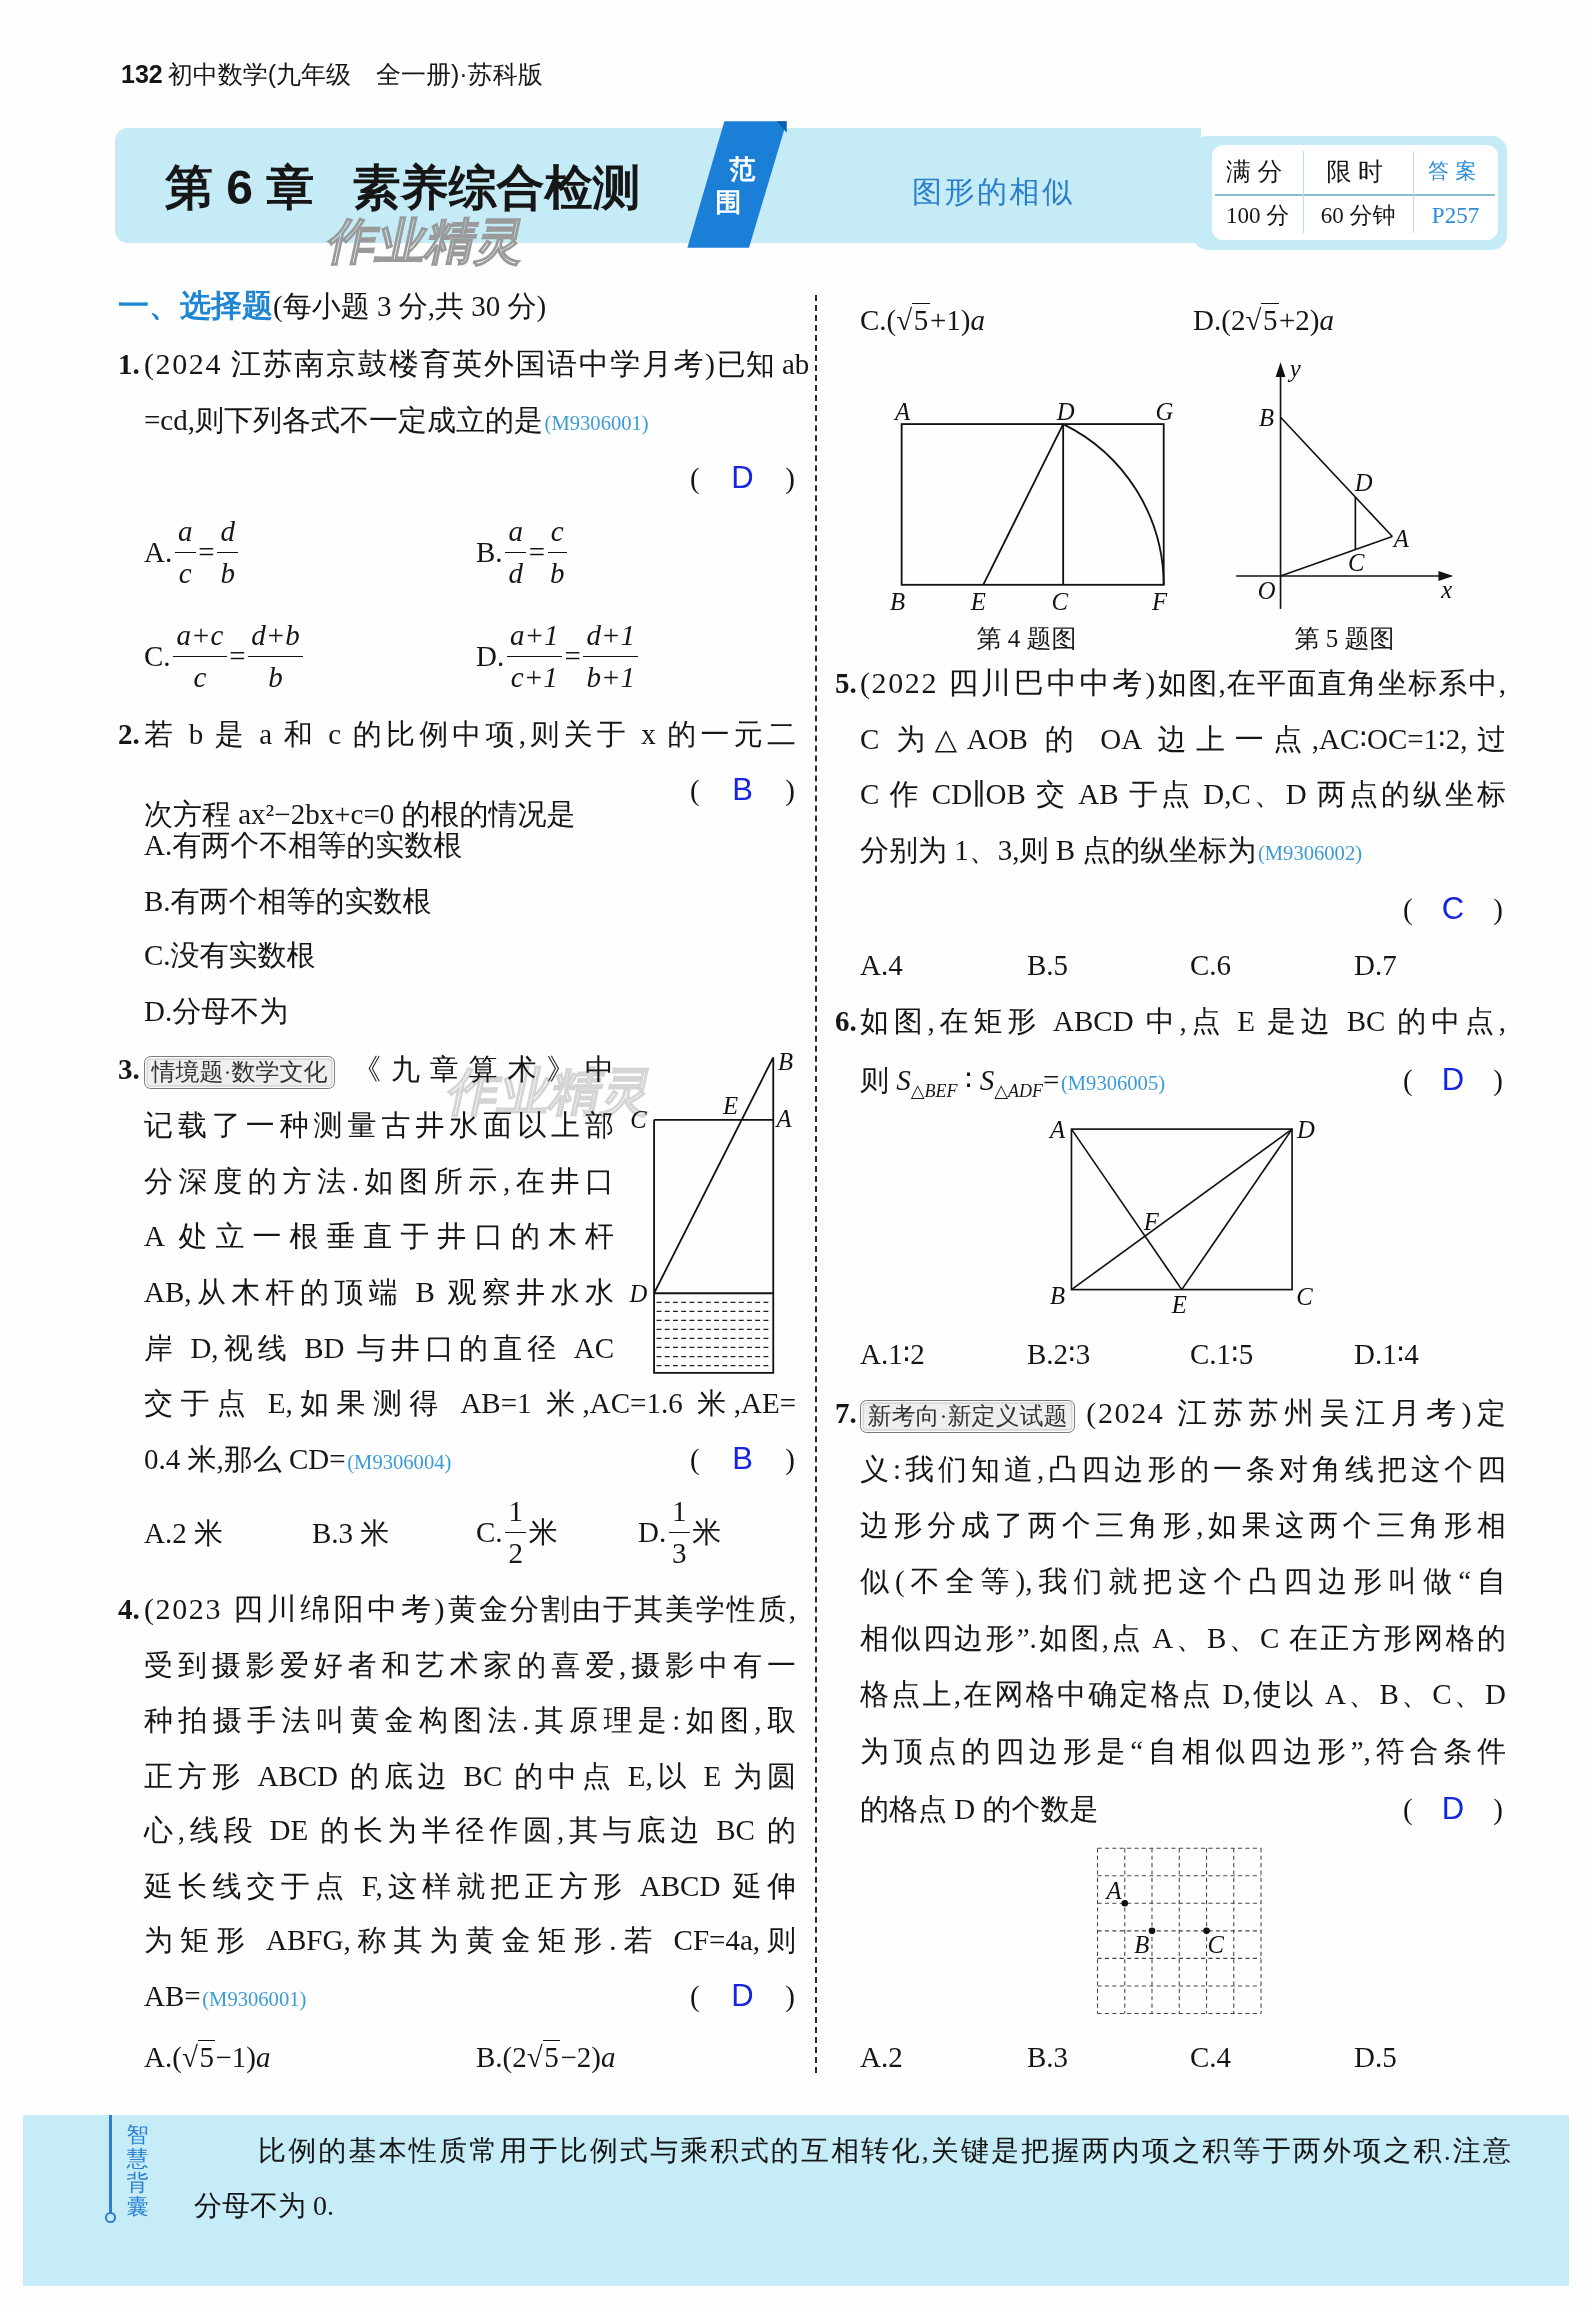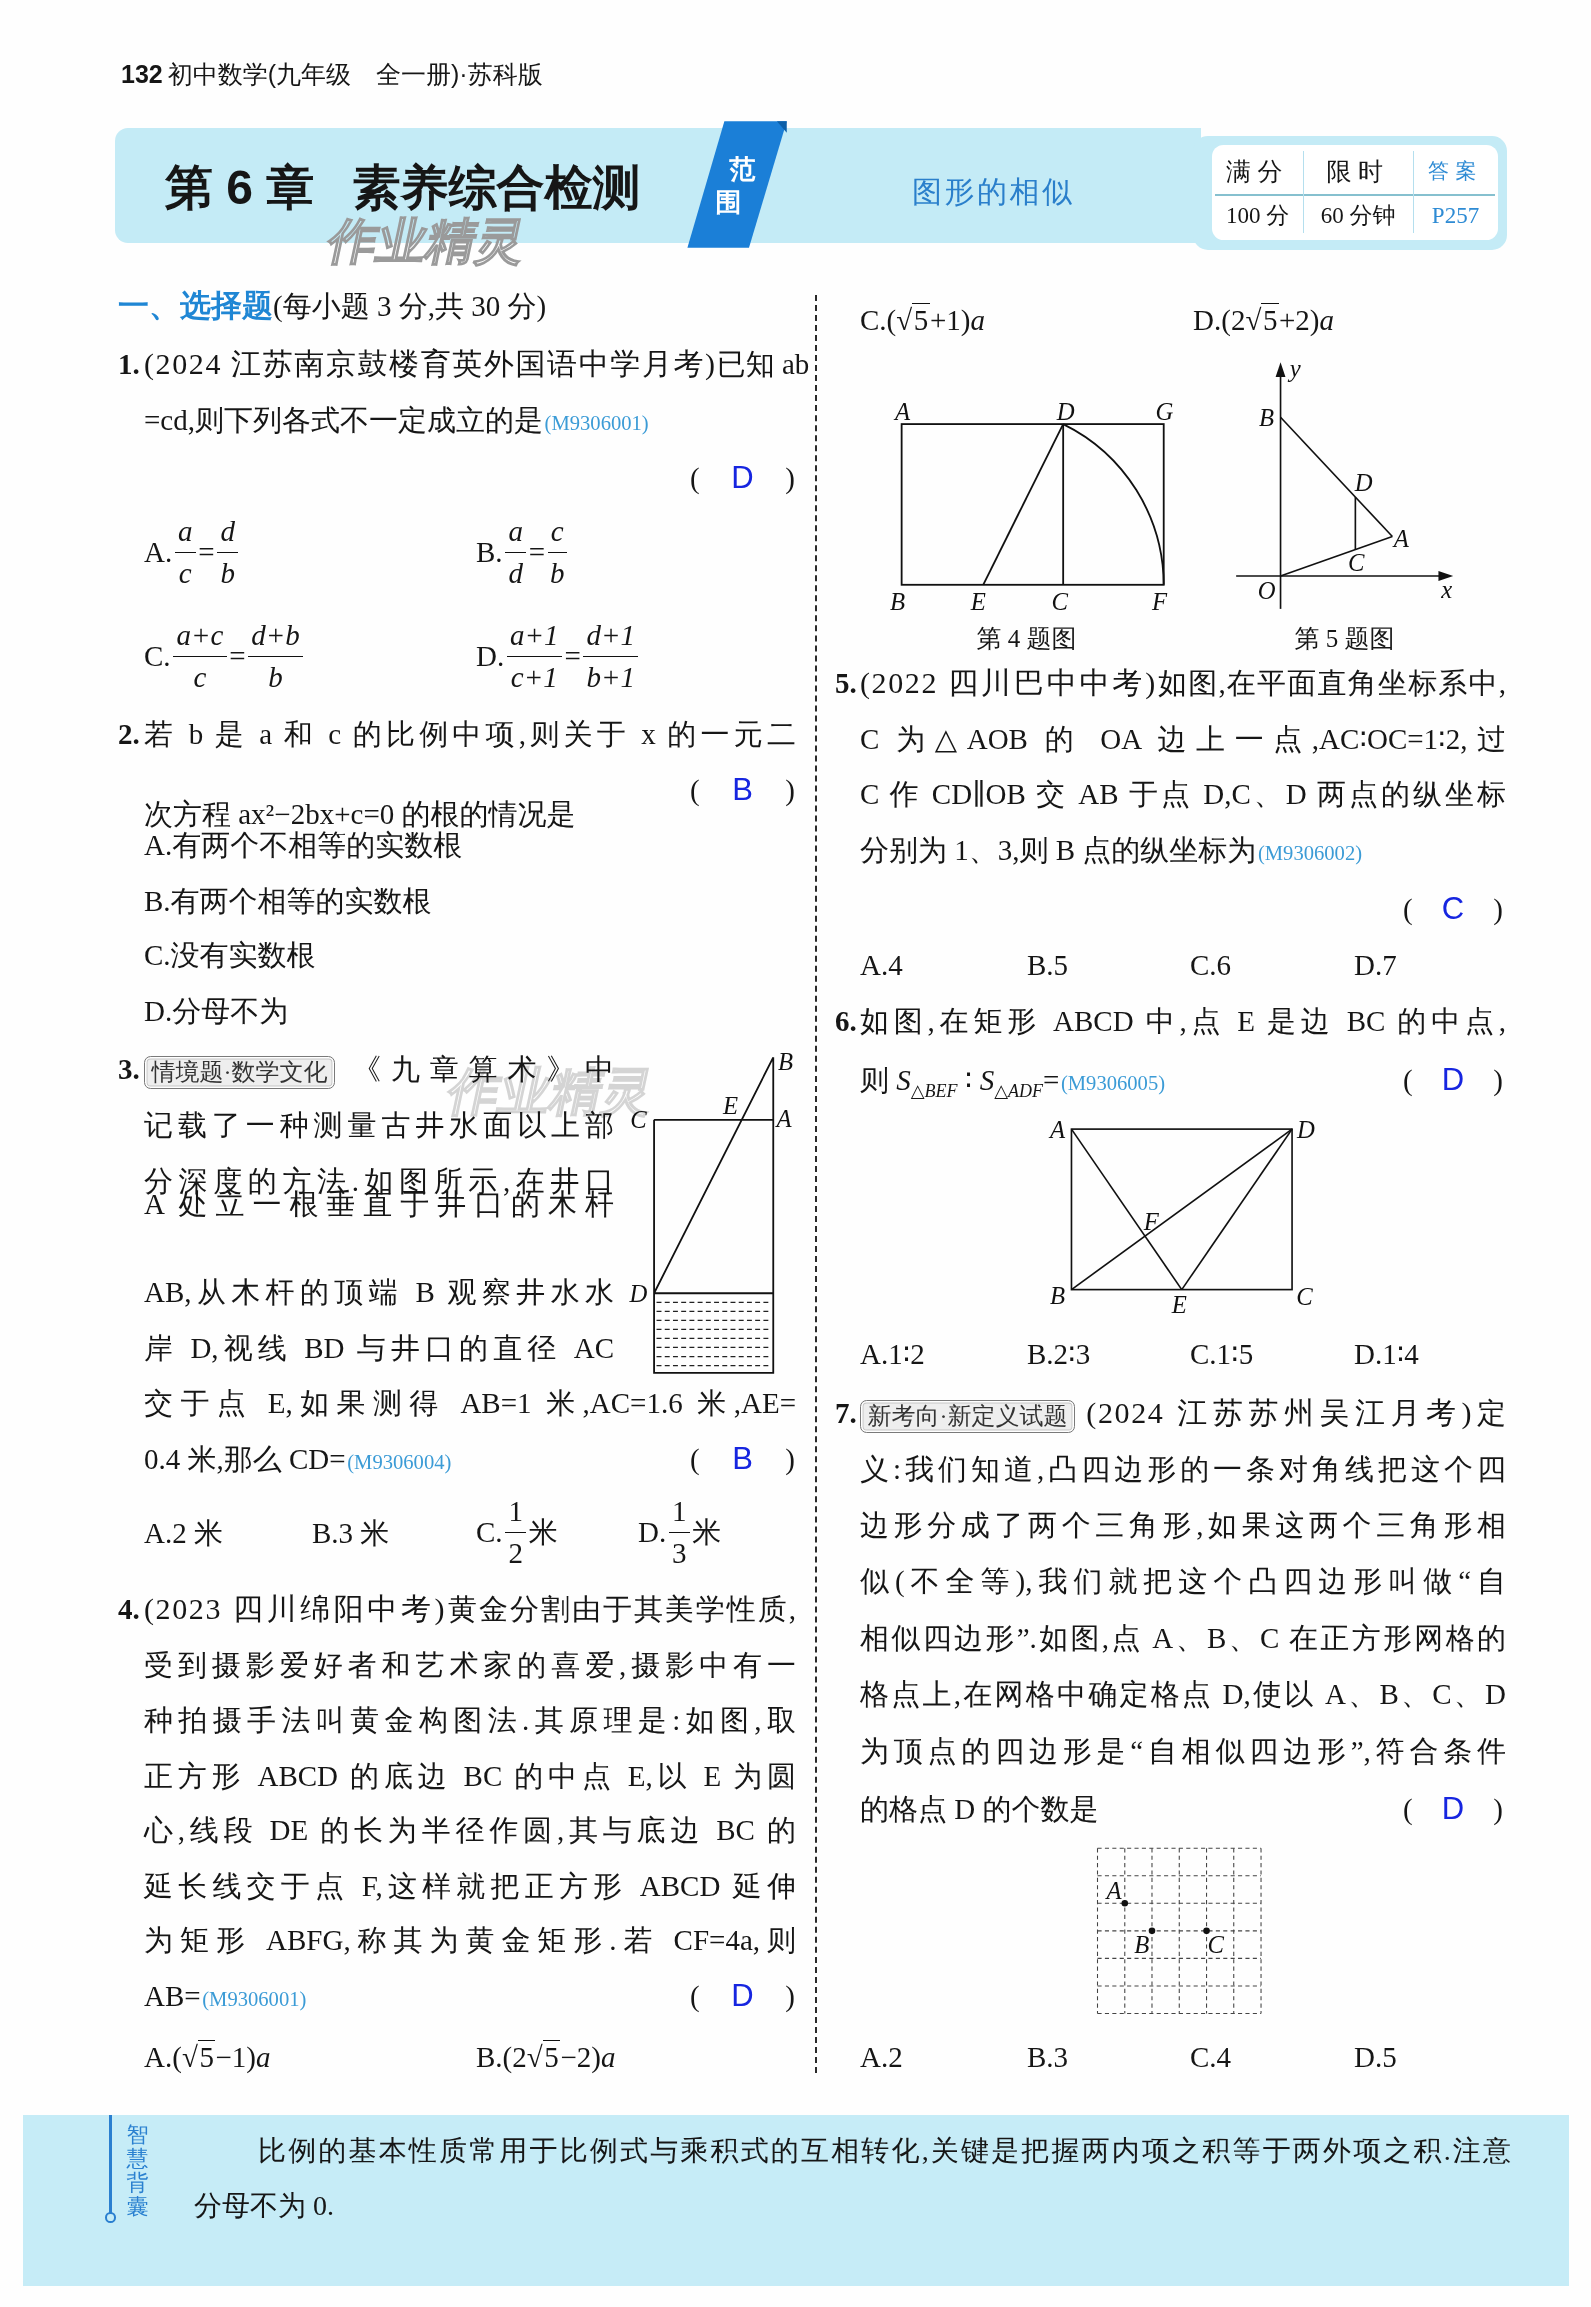--- a/index.html
+++ b/index.html
@@ -134,21 +134,21 @@
   </div>
 <div class="ln" style="left:144px;top:825px;"><span>A.</span><span>有两个不相等的实数根</span></div>
 <div class="ln" style="left:144px;top:881px;"><span>B.</span><span>有两个相等的实数根</span></div>
 <div class="ln" style="left:144px;top:935px;"><span>C.</span><span>没有实数根</span></div>
 <div class="ln" style="left:144px;top:991px;"><span>D.</span><span>分母不为</span></div>
 
 <div class="qn" style="left:118px;top:1049px;">3.</div>
 <div class="ln full" style="left:144px;top:1049px;width:470px;"><span class="tag">情境题·数学文化</span> <span>《九章算术》中</span></div>
 <div class="ln full" style="left:144px;top:1105px;width:470px;"><span>记载了一种测量古井水面以上部</span></div>
 <div class="ln full" style="left:144px;top:1161px;width:470px;"><span>分深度的方法.如图所示,在井口</span></div>
-<div class="ln full" style="left:144px;top:1184px;width:470px;"><span>A 处立一根垂直于井口的木杆</span></div>
+<div class="ln full" style="left:144px;top:1216px;width:470px;"><span>A 处立一根垂直于井口的木杆</span></div>
 <div class="ln full" style="left:144px;top:1272px;width:470px;"><span>AB,从木杆的顶端 B 观察井水水</span></div>
 <div class="ln full" style="left:144px;top:1328px;width:470px;"><span>岸 D,视线 BD 与井口的直径 AC</span></div>
 <div class="ln full" style="left:144px;top:1383px;width:652px;"><span>交于点 E,如果测得 AB=1 米,AC=1.6 米,AE=</span></div>
 <div class="ln" style="left:144px;top:1439px;"><span>0.4 米,那么 CD=</span><span class="code">(M9306004)</span></div>
 <div class="ans" style="left:690px;top:1439px;width:105px;">
     <span>(</span>
     <span class="l">B</span>
     <span>)</span>
   </div>
 

